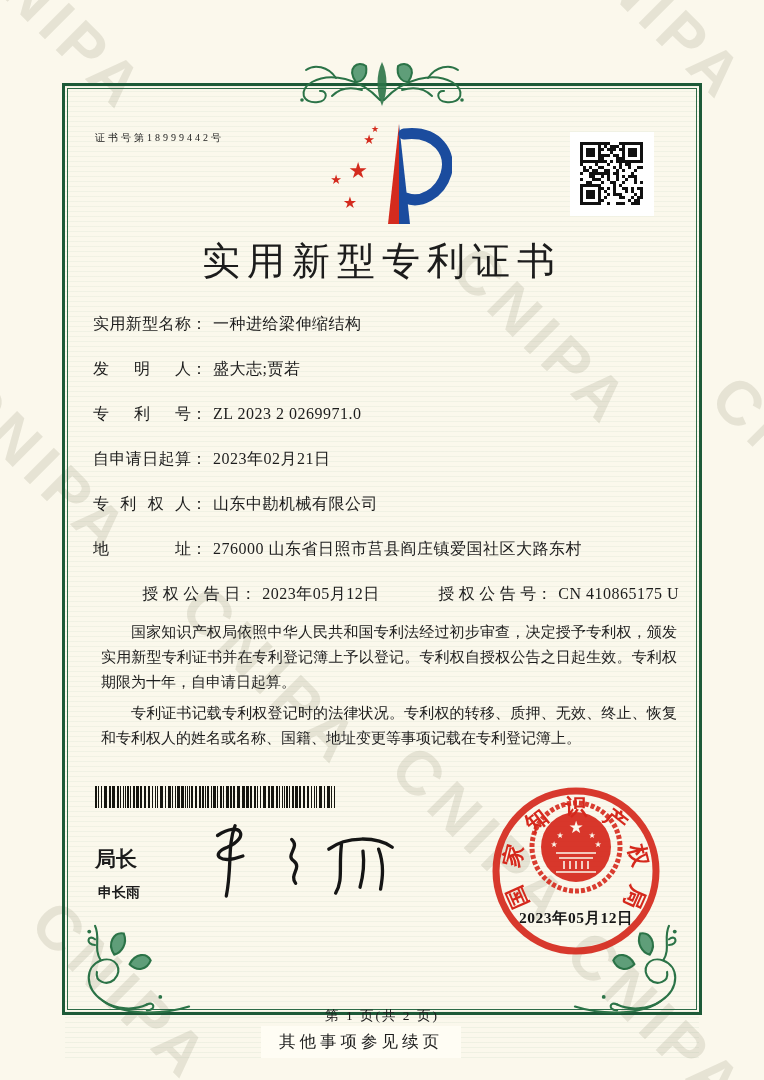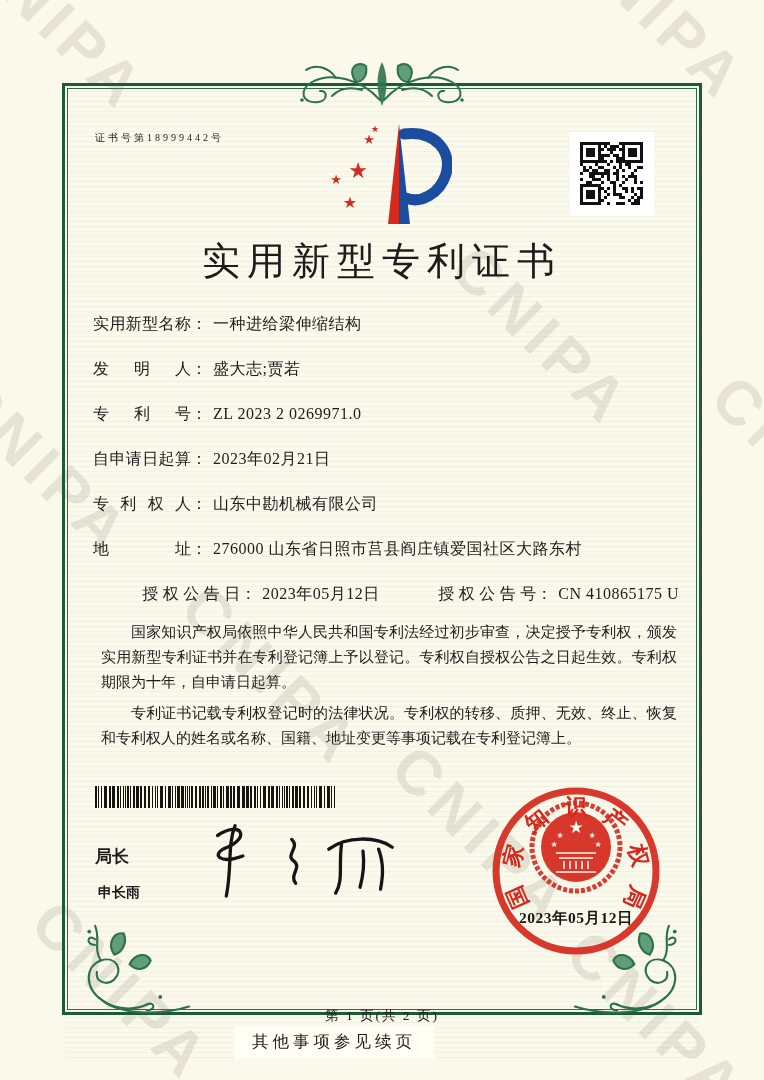--- a/index.html
+++ b/index.html
@@ -40,38 +40,38 @@
   .pair1{width:296px;}
 
   
   .paras{position:absolute;left:93px;top:620px;width:584px;z-index:4;
          font-size:15px;line-height:1.66;text-align:justify;}
   .paras p{margin:0 0 6px 8px;text-indent:2em;}
 
   
   .barcode{position:absolute;left:95px;top:786px;width:252px;height:22px;z-index:4;}
   .sig-title{position:absolute;left:95px;top:845px;font-family:"Liberation Sans",sans-serif;
-             font-weight:600;font-size:17px;z-index:4;}
+             font-weight:600;font-size:21px;z-index:4;}
   .sig-name{position:absolute;left:98px;top:884px;font-family:"Liberation Sans",sans-serif;
             font-weight:600;font-size:14px;z-index:4;}
   .signature{position:absolute;left:198px;top:810px;z-index:4;}
 
   
   .seal{position:absolute;left:489px;top:784px;width:174px;height:174px;z-index:5;}
   .seal svg.ring{position:absolute;left:0;top:0;}
   .seal-chars{position:absolute;inset:0;}
   .seal-ch{position:absolute;left:50%;top:50%;width:24px;height:24px;margin-left:-12px;margin-top:-12px;
            text-align:center;font-size:22px;font-weight:700;color:#d5281c;line-height:24px;}
   .seal-date{position:absolute;left:0;right:0;top:124px;text-align:center;font-size:15.5px;
              font-weight:700;color:#161616;letter-spacing:0.5px;}
 
   
   .page-num{position:absolute;left:62px;top:983px;width:640px;text-align:center;
             font-size:13.5px;letter-spacing:2px;z-index:4;margin-top:24px;}
-  .continuation{position:absolute;left:0;top:1026px;width:668px;text-align:center;z-index:4;}
+  .continuation{position:absolute;left:0;top:1026px;width:668px;text-align:center;z-index:4;padding-left:27px;}
   .continuation span{display:inline-block;background:#fffdf4;padding:5px 18px;
             font-size:16.5px;letter-spacing:4px;}
 </style>
 </head>
 <body>
 
 <div class="page">
 
   <span class="wm" style="left:-55px;top:-15px">CNIPA</span>
   <span class="wm" style="left:545px;top:-25px">CNIPA</span>

